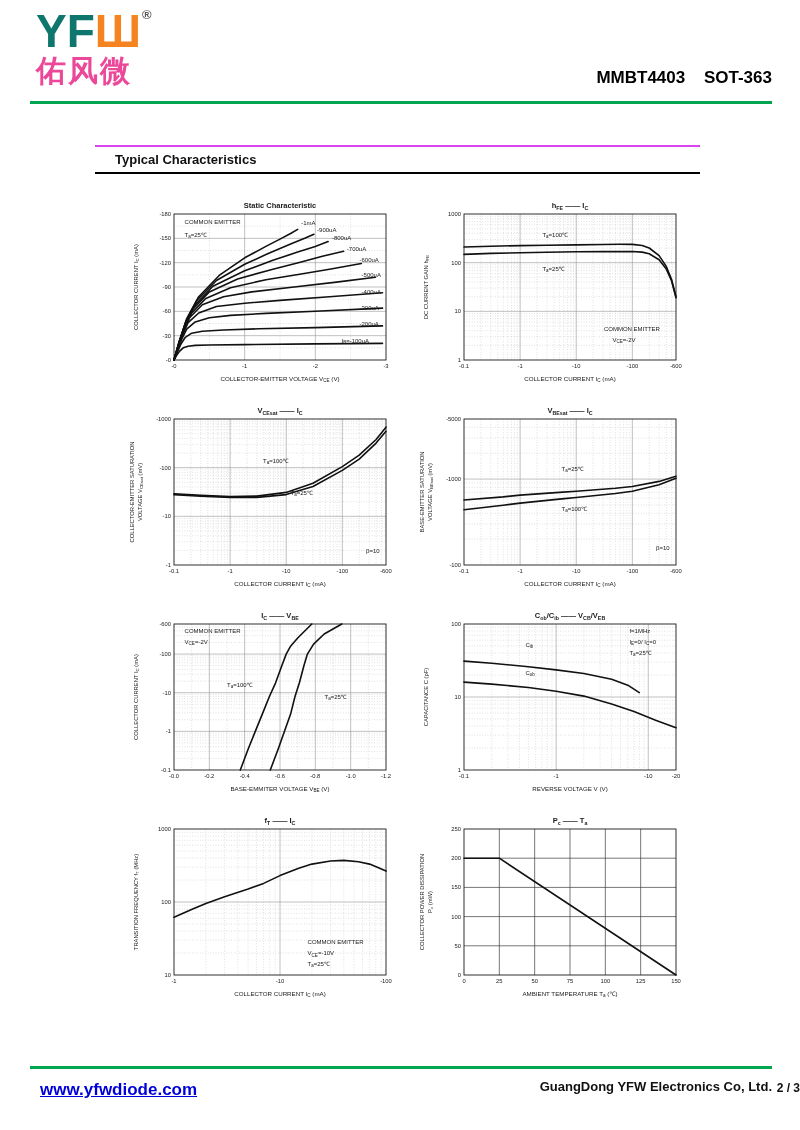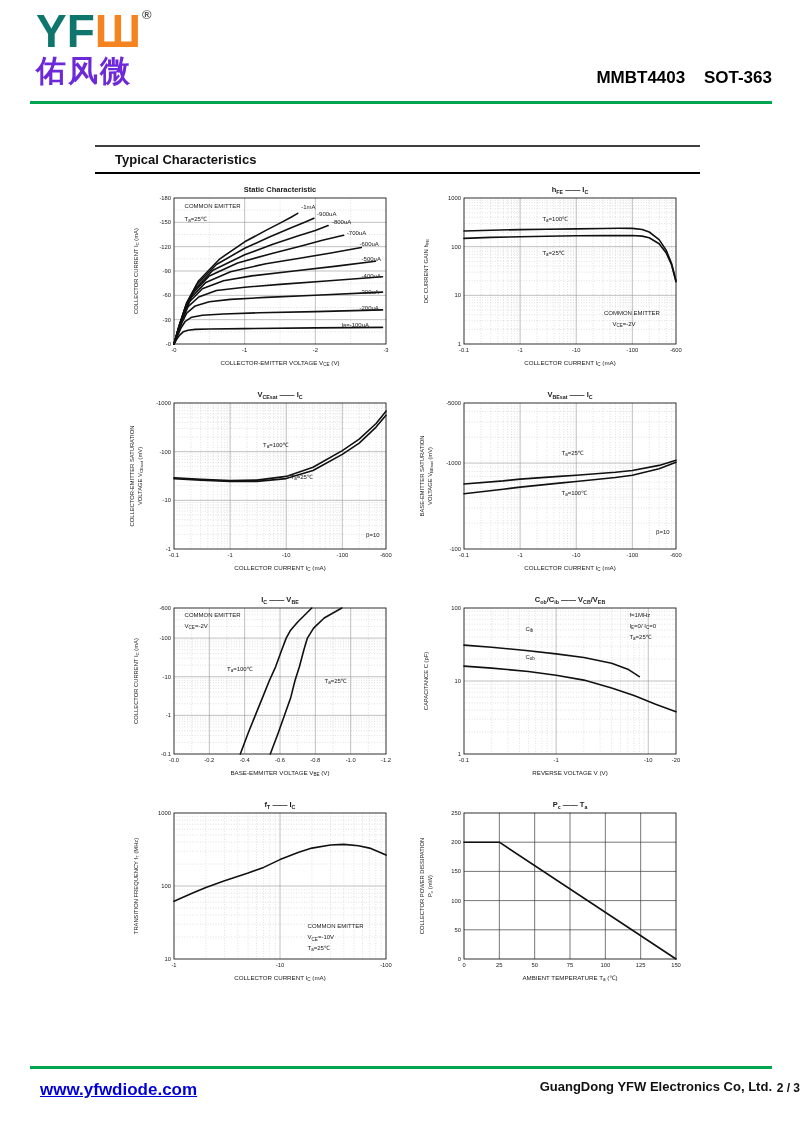--- a/index.html
+++ b/index.html
@@ -4,33 +4,33 @@
 <style>
   html,body{margin:0;padding:0;background:#e8e8e8;}
   .page{position:relative;width:800px;height:1130px;background:#ffffff;
         font-family:"Liberation Sans",sans-serif;color:#111;overflow:hidden;margin:0 auto;}
   
   .logo{position:absolute;left:36px;top:8px;line-height:1;}
   .logo-en{font-weight:bold;font-size:46px;letter-spacing:0px;}
   .logo-en .yf{color:#0f766e;}
   .logo-en .w{color:#F5831F;}
   .logo-en .reg{font-size:13px;color:#555;vertical-align:28px;font-weight:bold;margin-left:1px;}
-  .logo-cn{font-weight:bold;font-size:30px;color:#6d28d9;letter-spacing:2px;margin-top:2px;}
+  .logo-cn{font-weight:bold;font-size:30px;color:#ec4899;letter-spacing:2px;margin-top:2px;}
   .part{position:absolute;top:68px;right:28px;font-weight:bold;font-size:17px;color:#000;}
   .part span{margin-left:14px;}
   .rule-green{position:absolute;left:30px;right:28px;height:3px;background:#00A550;}
   .rule-top{top:101px;}
   
   .section-head{position:absolute;left:95px;top:145px;width:605px;
-      border-top:2px solid #404040;border-bottom:2px solid #000;
+      border-top:2px solid #d946ef;border-bottom:2px solid #000;
       font-weight:bold;font-size:13px;padding:5px 0 5px 20px;box-sizing:border-box;}
   
   #charts{position:absolute;left:128px;top:182px;display:grid;
       grid-template-columns:290px 290px;grid-auto-rows:205px;}
-  .chart-cell{width:285px;height:200px;}
+  .chart-cell{width:285px;height:200px;margin-top:16px;}
   svg text{fill:#1a1a1a;}
   
   .rule-bottom{top:1066px;}
   .site{position:absolute;left:40px;top:1080px;font-size:17px;font-weight:bold;
       color:#0000d8;text-decoration:underline;}
   .page-num{position:absolute;left:0;right:0;top:1081px;text-align:right;
       font-size:12px;font-weight:bold;}
   .company{position:absolute;right:28px;top:1079px;font-size:13px;font-weight:bold;}
 </style>
 </head>

